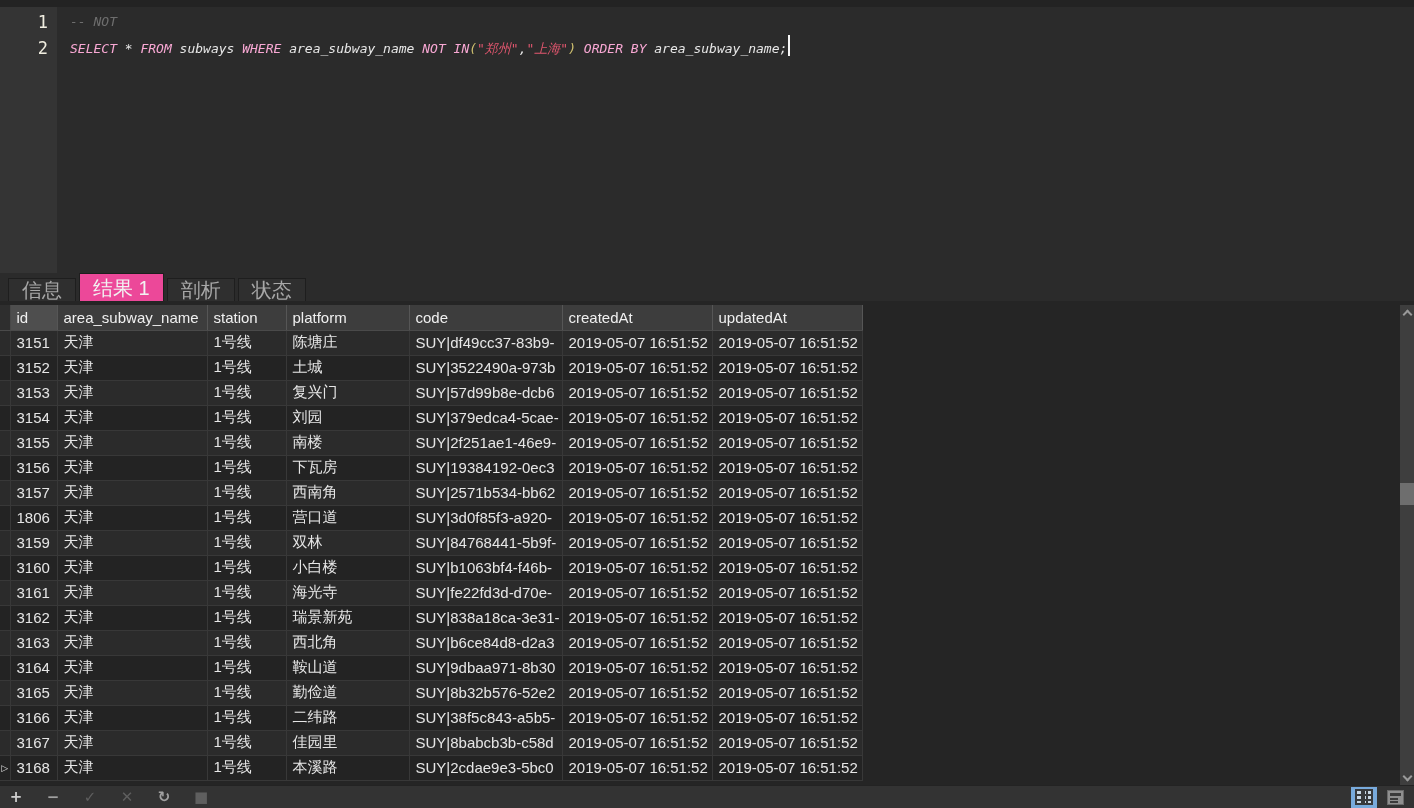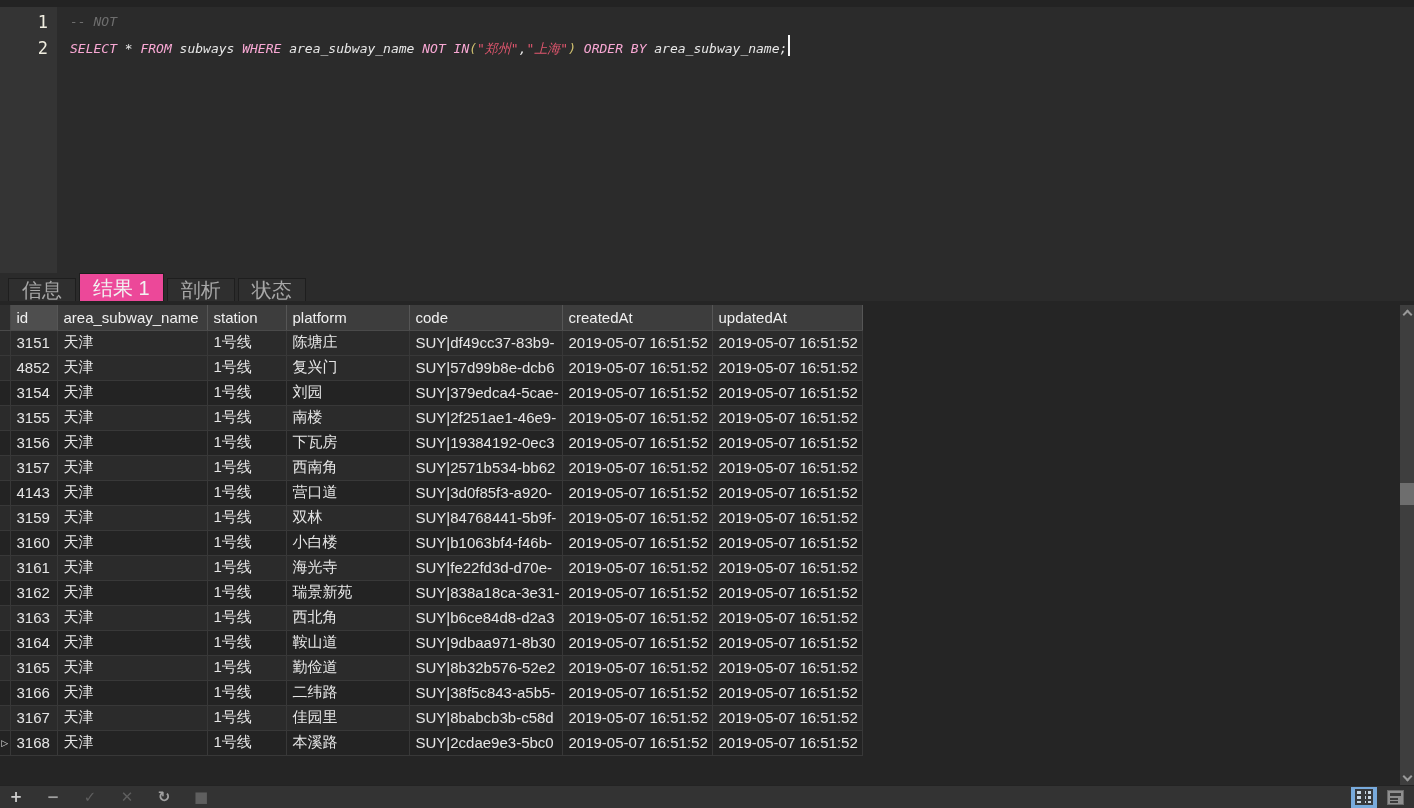--- a/index.html
+++ b/index.html
@@ -127,23 +127,33 @@
           <tr class="odd">
             <td class="rowhead"></td>
             <td>3151</td>
             <td>天津</td>
             <td>1号线</td>
             <td>陈塘庄</td>
             <td>SUY|df49cc37-83b9-</td>
             <td>2019-05-07 16:51:52</td>
             <td>2019-05-07 16:51:52</td>
           </tr>
-          <tr class="odd">
-            <td class="rowhead"></td>
-            <td>4852</td>
+          <tr class="even">
+            <td class="rowhead"></td>
+            <td>3152</td>
+            <td>天津</td>
+            <td>1号线</td>
+            <td>土城</td>
+            <td>SUY|3522490a-973b</td>
+            <td>2019-05-07 16:51:52</td>
+            <td>2019-05-07 16:51:52</td>
+          </tr>
+          <tr class="odd">
+            <td class="rowhead"></td>
+            <td>3153</td>
             <td>天津</td>
             <td>1号线</td>
             <td>复兴门</td>
             <td>SUY|57d99b8e-dcb6</td>
             <td>2019-05-07 16:51:52</td>
             <td>2019-05-07 16:51:52</td>
           </tr>
           <tr class="even">
             <td class="rowhead"></td>
             <td>3154</td>
@@ -179,21 +189,21 @@
             <td>3157</td>
             <td>天津</td>
             <td>1号线</td>
             <td>西南角</td>
             <td>SUY|2571b534-bb62</td>
             <td>2019-05-07 16:51:52</td>
             <td>2019-05-07 16:51:52</td>
           </tr>
           <tr class="even">
             <td class="rowhead"></td>
-            <td>4143</td>
+            <td>1806</td>
             <td>天津</td>
             <td>1号线</td>
             <td>营口道</td>
             <td>SUY|3d0f85f3-a920-</td>
             <td>2019-05-07 16:51:52</td>
             <td>2019-05-07 16:51:52</td>
           </tr>
           <tr class="odd">
             <td class="rowhead"></td>
             <td>3159</td>

